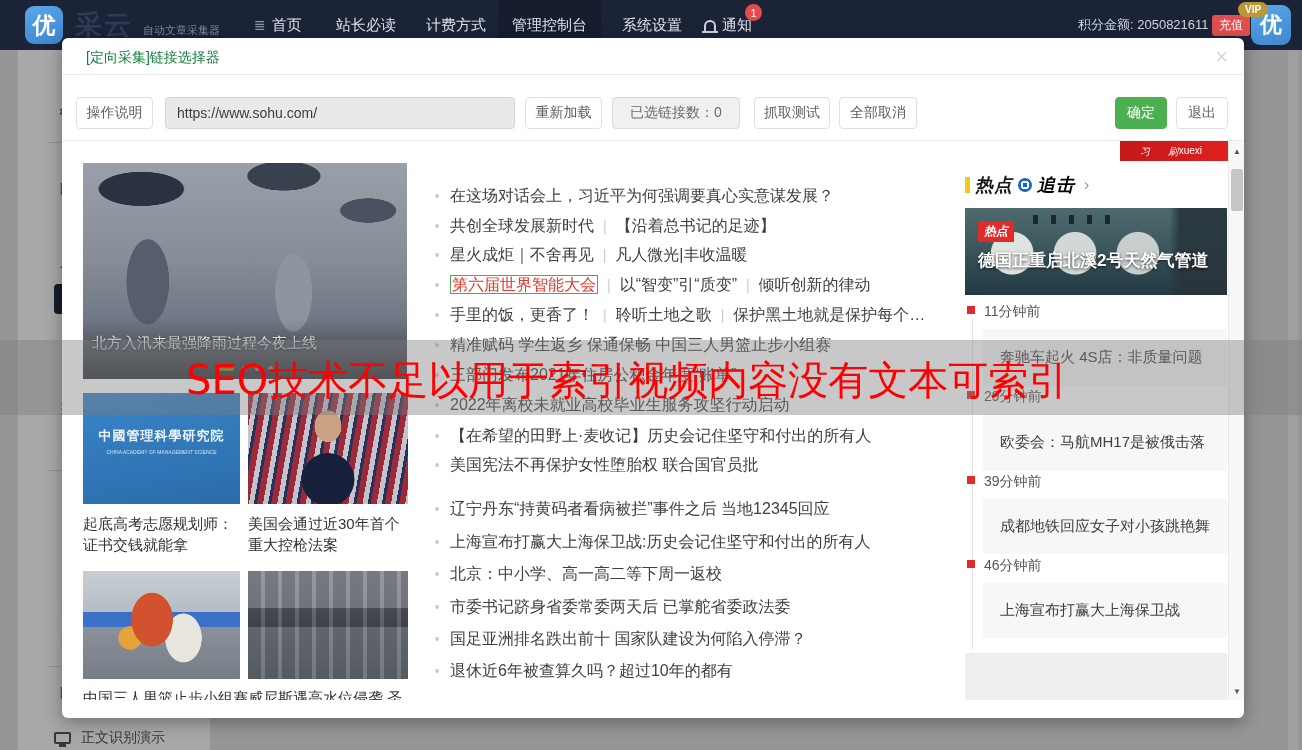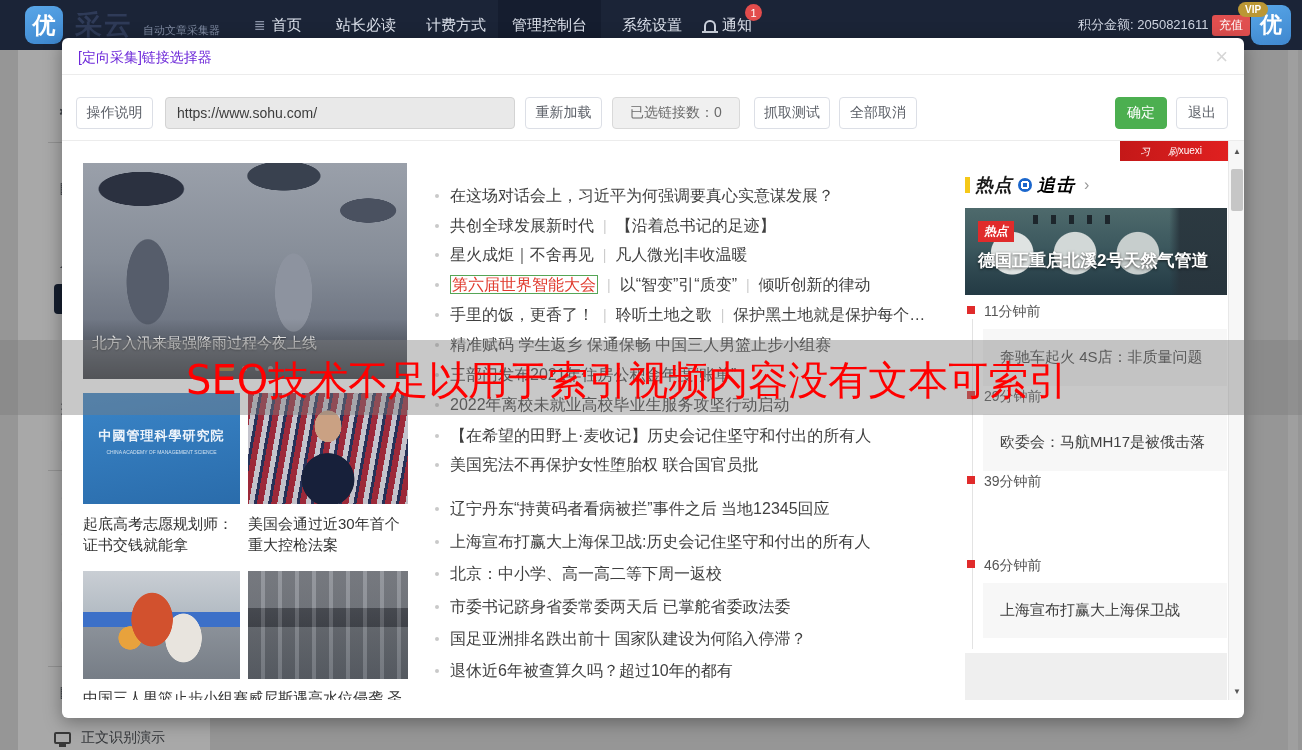--- a/index.html
+++ b/index.html
@@ -52,21 +52,21 @@
   .bottom-item { position:absolute; left:36px; top:50px; display:flex; align-items:center; gap:10px;
                  color:#4f5358; font-size:14px; }
   .page-scroll-strip { position:absolute; right:4px; top:50px; width:10px; height:700px; background:#f1f1f1; z-index:2; }
 
   .dim { position:absolute; left:0; top:50px; width:1302px; height:700px; background:rgba(0,0,0,0.34); z-index:40; }
 
   
   .modal { position:absolute; left:62px; top:38px; width:1182px; height:680px; background:#fff;
            border-radius:6px; box-shadow:0 4px 18px rgba(0,0,0,.35); z-index:100; }
   .modal-header { position:absolute; left:0; top:0; width:100%; height:37px; border-bottom:1px solid #ececec; }
-  .modal-title { position:absolute; left:16px; top:11px; font-size:14px; color:#6d28d9; }
+  .modal-title { position:absolute; left:24px; top:11px; font-size:14px; color:#15803d; }
   .modal-close { position:absolute; right:16px; top:6px; font-size:22px; color:#d6d6d6; cursor:pointer; }
   .btn { position:absolute; top:59px; height:32px; background:#fff; border:1px solid #dcdfe6; border-radius:4px;
          color:#5a5e66; font-size:14px; display:flex; align-items:center; justify-content:center; cursor:pointer; }
   .btn.disabled { background:#f0f0f0; border-color:#d9d9d9; color:#6a6a6a; cursor:default; }
   .btn.green { background:#4caf50; border-color:#4caf50; color:#fff; }
   .url-input { position:absolute; left:103px; top:59px; width:350px; height:32px; background:#e9e9e9;
                border:1px solid #d3d3d3; border-radius:4px; color:#3c3c3c; font-size:14px; padding:0 11px;
                font-family:"Liberation Sans","DejaVu Sans",sans-serif; }
 
   
@@ -291,20 +291,23 @@
     <div class="tline"></div>
     <div class="ttime" style="top:162px">11分钟前</div>
     <div class="tcard" style="top:188px;height:57px">
         <span>奔驰车起火 4S店：非质量问题</span>
       </div>
     <div class="ttime" style="top:247px">29分钟前</div>
     <div class="tcard" style="top:273px;height:57px">
         <span>欧委会：马航MH17是被俄击落</span>
       </div>
     <div class="ttime" style="top:332px">39分钟前</div>
+    <div class="tcard" style="top:358px;height:55px">
+        <span>成都地铁回应女子对小孩跳艳舞</span>
+      </div>
     <div class="ttime" style="top:416px">46分钟前</div>
     <div class="tcard" style="top:442px;height:55px">
         <span>上海宣布打赢大上海保卫战</span>
       </div>
     <div class="tghost"></div>
 
     <div class="ad-banner">
       <span class="ad-glyphs">习 刷</span>
       <span>xuexi</span>
     </div>

